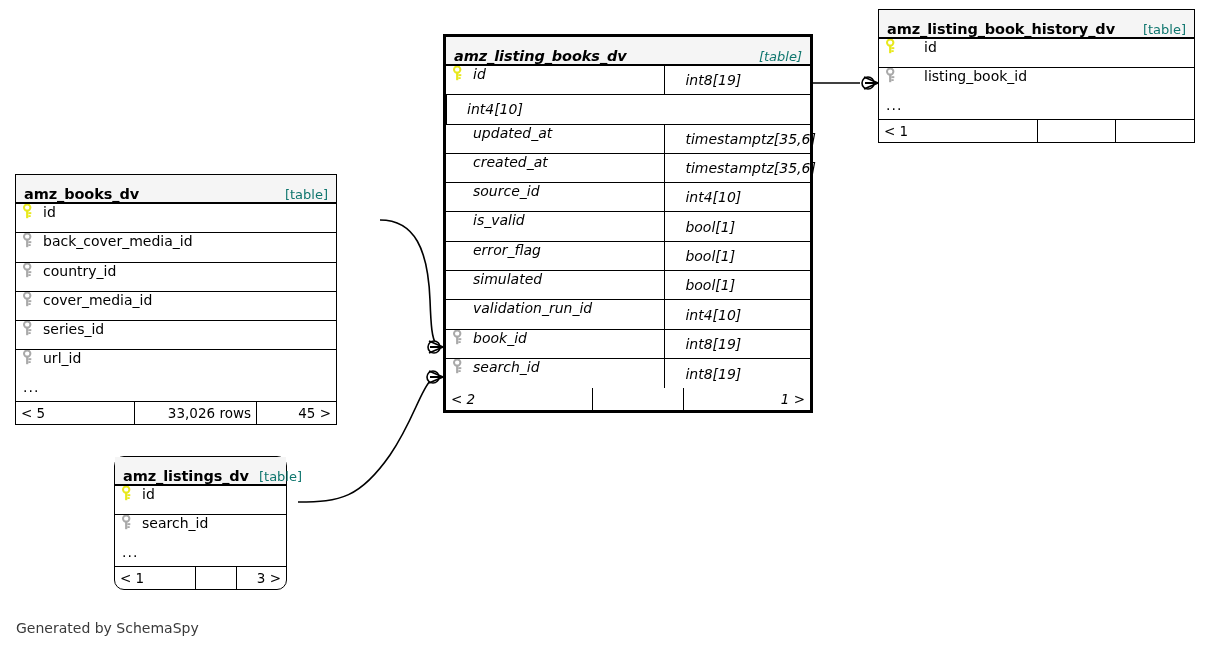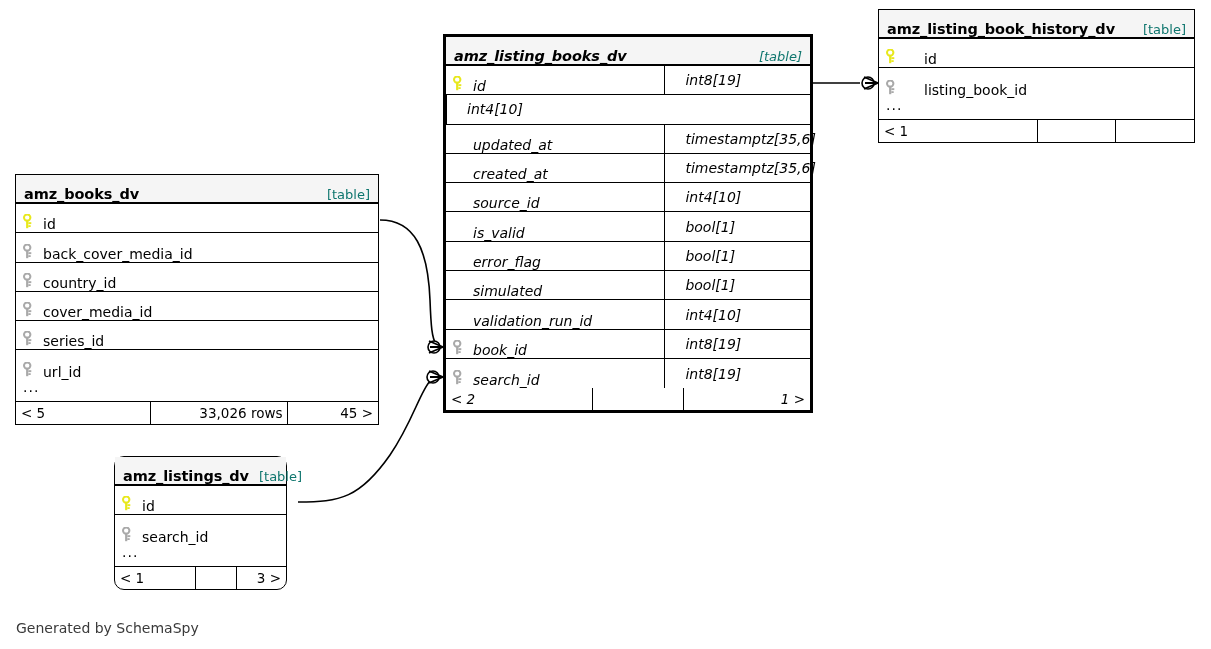--- a/index.html
+++ b/index.html
@@ -57,21 +57,21 @@
     align-items: stretch;
     border-bottom: 1px solid #000000;
     box-sizing: border-box;
     height: 29.3px;
     background: #ffffff;
   }
   .tbl-row:last-child { border-bottom: none; }
 
   .cell-name {
     display: flex;
-    align-items: flex-end;
+    align-items: flex-start;
     box-sizing: border-box;
     padding-left: 7px;
     font-size: 14px;
     flex: 1 1 auto;
     min-width: 0;
     white-space: nowrap;
     overflow: hidden;
   }
   .cell-type {
     display: flex;
@@ -271,21 +271,21 @@
         <div class="cell-type" style="width: 40%;">int8[19]</div>
       </div>
     </div>
   <div class="footer-row">
     <div class="footer-cell fc-left" style="width:40%">&lt; 2</div>
     <div class="footer-cell fc-left" style="width:25%"></div>
     <div class="footer-cell fc-right" style="width:35%">1 &gt;</div>
   </div>
 </div>
 
-<div class="erd-table" id="t-books" style="left:15px; top:174px; width:364px;">
+<div class="erd-table" id="t-books" style="left:15px; top:174px; width:322px;">
   <div class="tbl-header">
     <span class="tbl-title">amz_books_dv</span>
     <span class="tbl-tag">[table]</span>
   </div>
   <div id="cols-books">
       <div class="tbl-row">
         <div class="cell-name">
           <span class="keyslot">
             <span class="keyicon"><svg width="11" height="15" viewBox="0 0 11 15" xmlns="http://www.w3.org/2000/svg">
                 <circle cx="4.2" cy="3.6" r="3.2" fill="none" stroke="#e8e81c" stroke-width="2"></circle>

